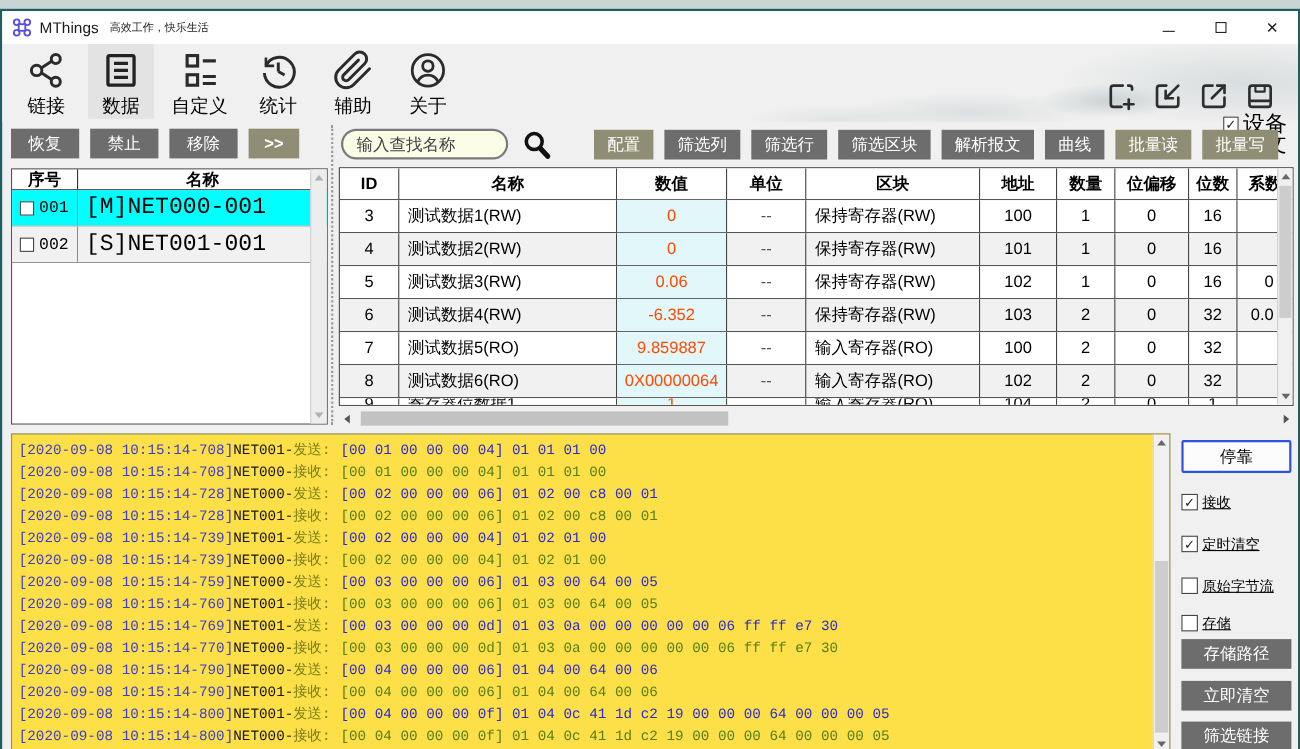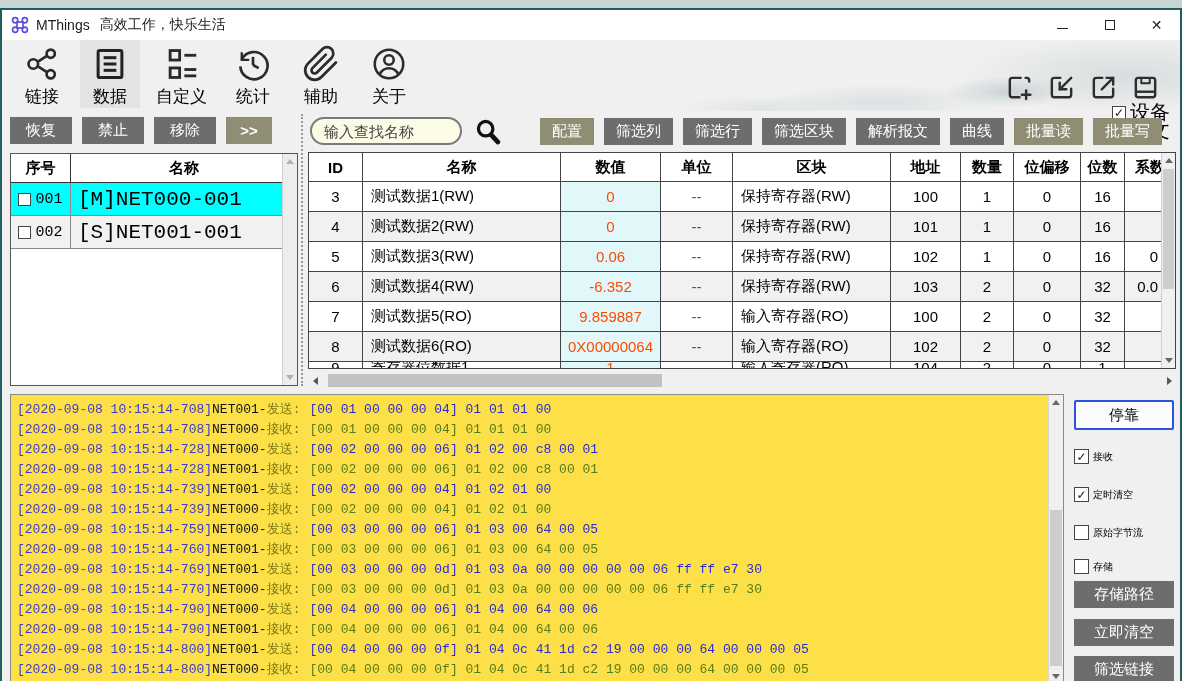--- a/index.html
+++ b/index.html
@@ -6,21 +6,21 @@
   html,body { background:#c9d4d4; }
   .window{
     position:relative; width:1182px; height:681px;
     border:2px solid #1f5f5f; background:#f0f0f0;
     font-family:"Liberation Sans",sans-serif; overflow:hidden;margin-top:8px;
   }
   
   .titlebar{position:absolute;top:0;left:0;right:0;height:30px;background:#fff;display:flex;align-items:center;}
   .app-icon{margin:0 7px 0 9px;display:flex;align-items:center;}
   .title-brand{font-size:14px;color:#1a1a1a;}
-  .title-slogan{font-size:14px;color:#1a1a1a;margin-left:10px;}
+  .title-slogan{font-size:10px;color:#1a1a1a;margin-left:10px;}
   .win-controls{margin-left:auto;display:flex;height:30px;}
   .win-btn{width:47px;height:30px;display:flex;align-items:center;justify-content:center;font-size:14px;color:#222;cursor:default;}
   .win-btn.min span{display:block;width:11px;border-top:1.5px solid #222;margin-top:6px;}
   .win-btn.max span{display:block;width:10px;height:10px;border:1.2px solid #222;}
   
   .toolbar{position:absolute;top:30px;left:0;right:0;height:71px;
     background:
       radial-gradient(90px 22px at 1005px 52px, rgba(150,170,175,.40), transparent 70%),
       radial-gradient(160px 26px at 880px 62px, rgba(165,182,188,.28), transparent 70%),
       radial-gradient(230px 55px at 1125px 35px, rgba(158,178,183,.30), transparent 72%),
@@ -38,21 +38,21 @@
   .chk-label{font-size:20px;color:#000;white-space:nowrap;}
   
   .btn{background:#6d6d6d;color:#fff;font-size:15px;height:27px;display:inline-flex;align-items:center;justify-content:center;padding:0 12px;cursor:default;white-space:nowrap;}
   .btn.khaki{background:#8f8e74;}
   
   .dev-buttons{position:absolute;left:8px;top:107px;display:flex;gap:10px;border-radius:7px;}
   .dev-buttons .btn{width:62px;padding:0;}
   .dev-buttons .btn.arrows{width:46px;font-weight:bold;}
   .dev-table{position:absolute;left:8px;top:143px;width:288px;height:233px;background:#fff;border:1px solid #555;}
   .dev-row{display:grid;grid-template-columns:60px 1fr;height:33px;border-bottom:1px solid #8a8a8a;}
-  .dev-row.header{height:29px;border-bottom:1px solid #333;}
+  .dev-row.header{height:19px;border-bottom:1px solid #333;}
   .dev-cell{display:flex;align-items:center;justify-content:center;font-size:15px;border-right:1px solid #8a8a8a;overflow:hidden;color:#000;}
   .dev-row.header .dev-cell{font-weight:bold;border-right:1px solid #333;}
   .dev-cell.name{justify-content:flex-start;padding-left:7px;font-family:"Liberation Mono",monospace;font-size:21px;}
   .dev-cell .cbox{width:13px;height:13px;margin-right:4px;}
   .dev-cell .num{font-family:"Liberation Mono",monospace;}
   .dev-row.sel .dev-cell{background:#00ffff;}
   .dev-row.alt .dev-cell{background:#f1f1f1;}
   .dev-vscroll{position:absolute;right:0;top:0;bottom:0;width:15px;background:#ededed;border-left:1px solid #cfcfcf;}
   
   .splitter{position:absolute;left:299px;top:104px;height:272px;width:0;border-left:2px dotted #9a9a9a;}
@@ -94,21 +94,21 @@
   .log-line .d{color:#141414;}
   .log-line .dir{color:#7a7d18;margin-right:9px;}
   .log-line.send .data{color:#2a2ad0;}
   .log-line.recv .data{color:#567d18;}
   .log-vscroll{position:absolute;right:0;top:0;bottom:0;width:15px;background:#f0f0f0;border-left:1px solid #d5d5d5;}
   .log-vscroll .thumb{position:absolute;left:1px;right:1px;top:115px;bottom:18px;background:#cdcdcd;}
   
   .side{position:absolute;left:1072px;top:390px;width:102px;}
   .dock-btn{width:100px;height:30px;background:#fcfcfc;border:2px solid #2b53e0;color:#000;font-size:15px;display:flex;align-items:center;justify-content:center;border-radius:2px;}
   .side .chk-row{position:absolute;left:0;}
-  .side .chk-label{font-size:10px;}
+  .side .chk-label{font-size:13px;text-decoration:underline;}
   .side .cbox{width:15px;height:15px;}
   .side-btn{position:absolute;left:0;width:100px;}
   svg{display:block;}
 </style>
 </head>
 <body>
 
 <div class="window">
 
   <div class="titlebar">

